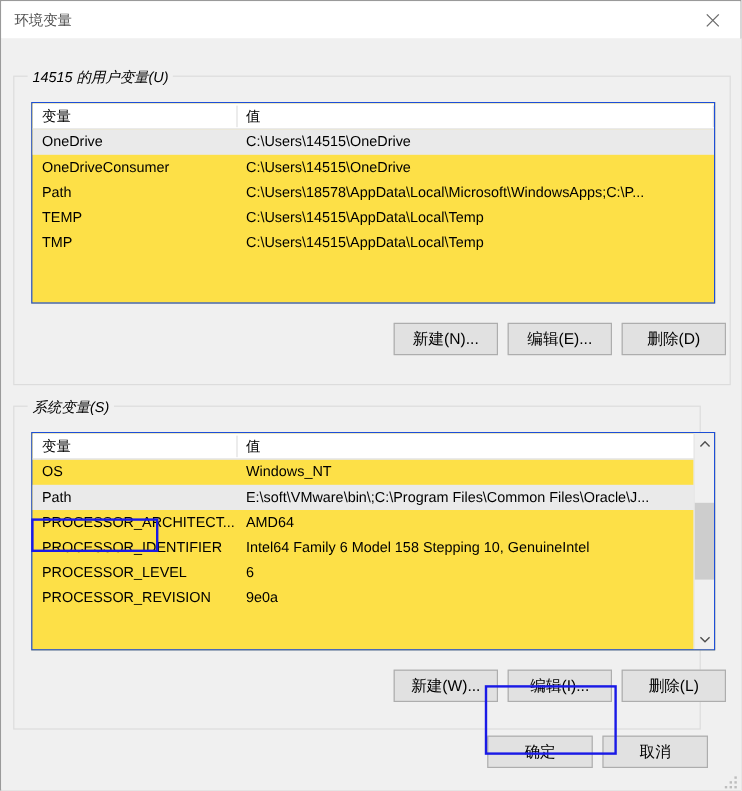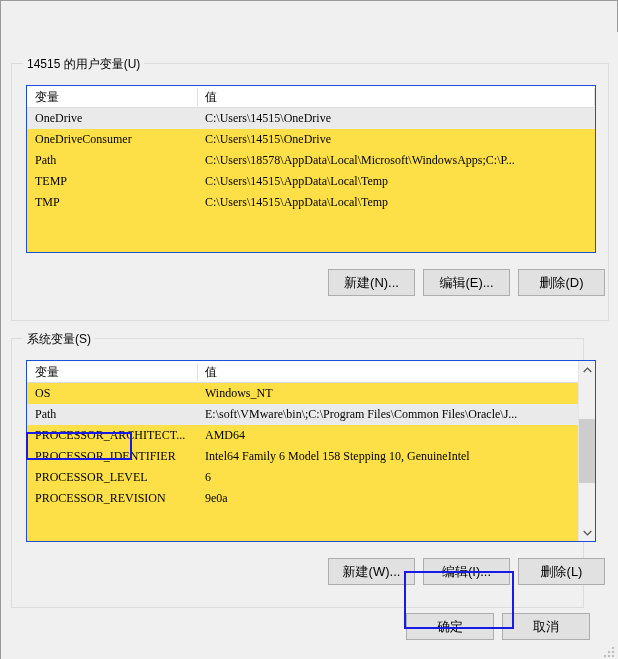--- a/index.html
+++ b/index.html
@@ -76,20 +76,21 @@
   }
   .group-legend {
     position: absolute;
     top: -8px;
     left: 11px;
     background: #f0f0f0;
     padding: 0 4px;
     font-size: 12px;
     color: #000;
     white-space: nowrap;
+    font-style: italic;
   }
 
   #user-group { left: 10px; top: 31px; width: 598px; height: 258px; }
   #sys-group  { left: 10px; top: 306px; width: 573px; height: 270px; }
 
   
   .listview {
     position: absolute;
     background: #fde047;
     border: 1px solid #1d4ed8;
@@ -132,21 +133,20 @@
     background: #e0e0e0;
   }
 
   .lv-body { position: relative; }
   .lv-row {
     position: relative;
     height: 21px;
     line-height: 21px;
     white-space: nowrap;
     overflow: hidden;
-    font-family: Liberation Serif, serif;
   }
   .lv-row.selected { background: #eaeaea; }
   .lv-row .cell-name {
     position: absolute;
     left: 8px;
     top: 0;
     font-size: 12px;
   }
   .lv-row .cell-value {
     position: absolute;
@@ -243,20 +243,28 @@
     width: 2px;
     height: 2px;
     background: #bdbdbd;
   }
 </style>
 </head>
 <body>
 
 <div id="window">
 
+  <div id="titlebar">
+    <div id="title-text">环境变量</div>
+    <div id="close-btn">
+      <svg width="12" height="12" viewBox="0 0 12 12" aria-hidden="true">
+        <path d="M1 1 L11 11 M11 1 L1 11" stroke="#6d6d6d" stroke-width="1.1" fill="none"></path>
+      </svg>
+    </div>
+  </div>
 
   <div id="client">
 
     <div class="groupbox" id="user-group">
       <div class="group-legend">14515 的用户变量(U)</div>
 
       <div class="listview" id="user-list">
         <div class="lv-header">
           <div class="divider"></div>
           <div class="divider2"></div>

